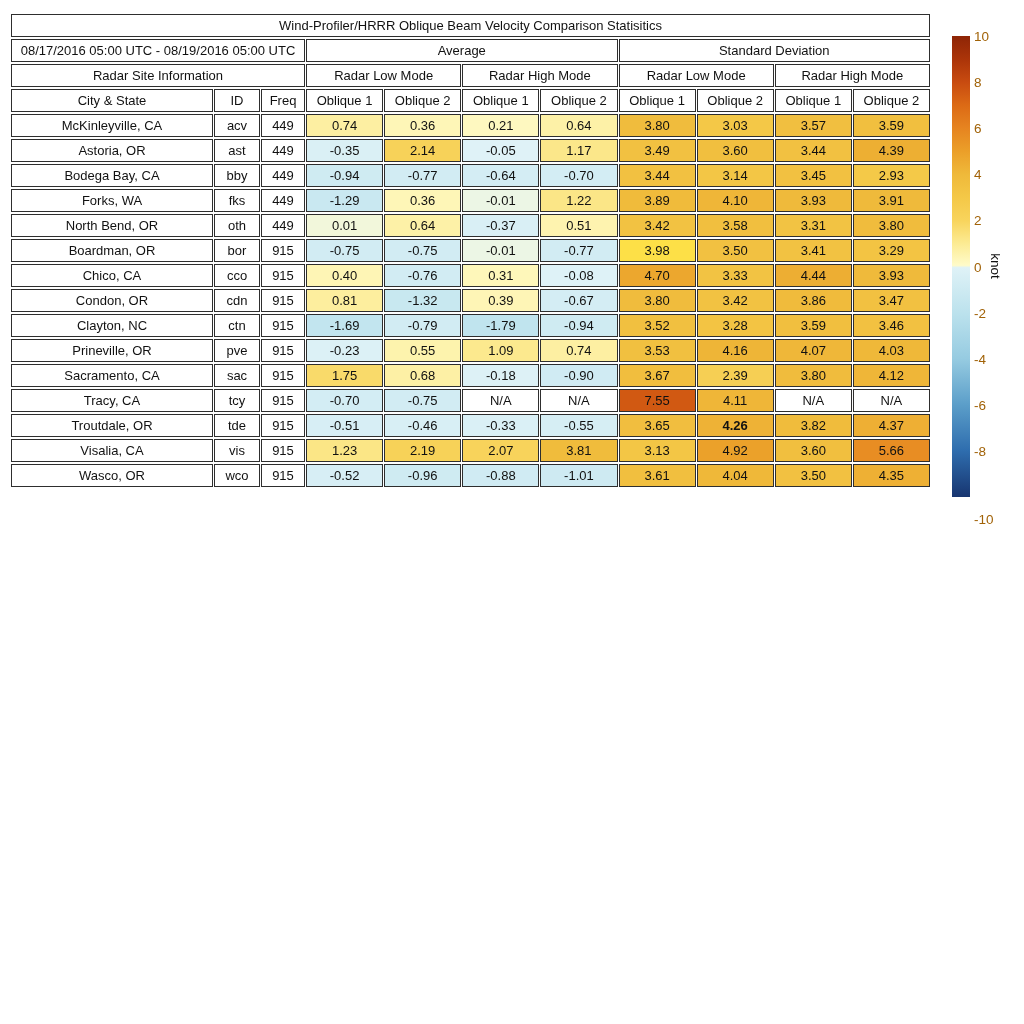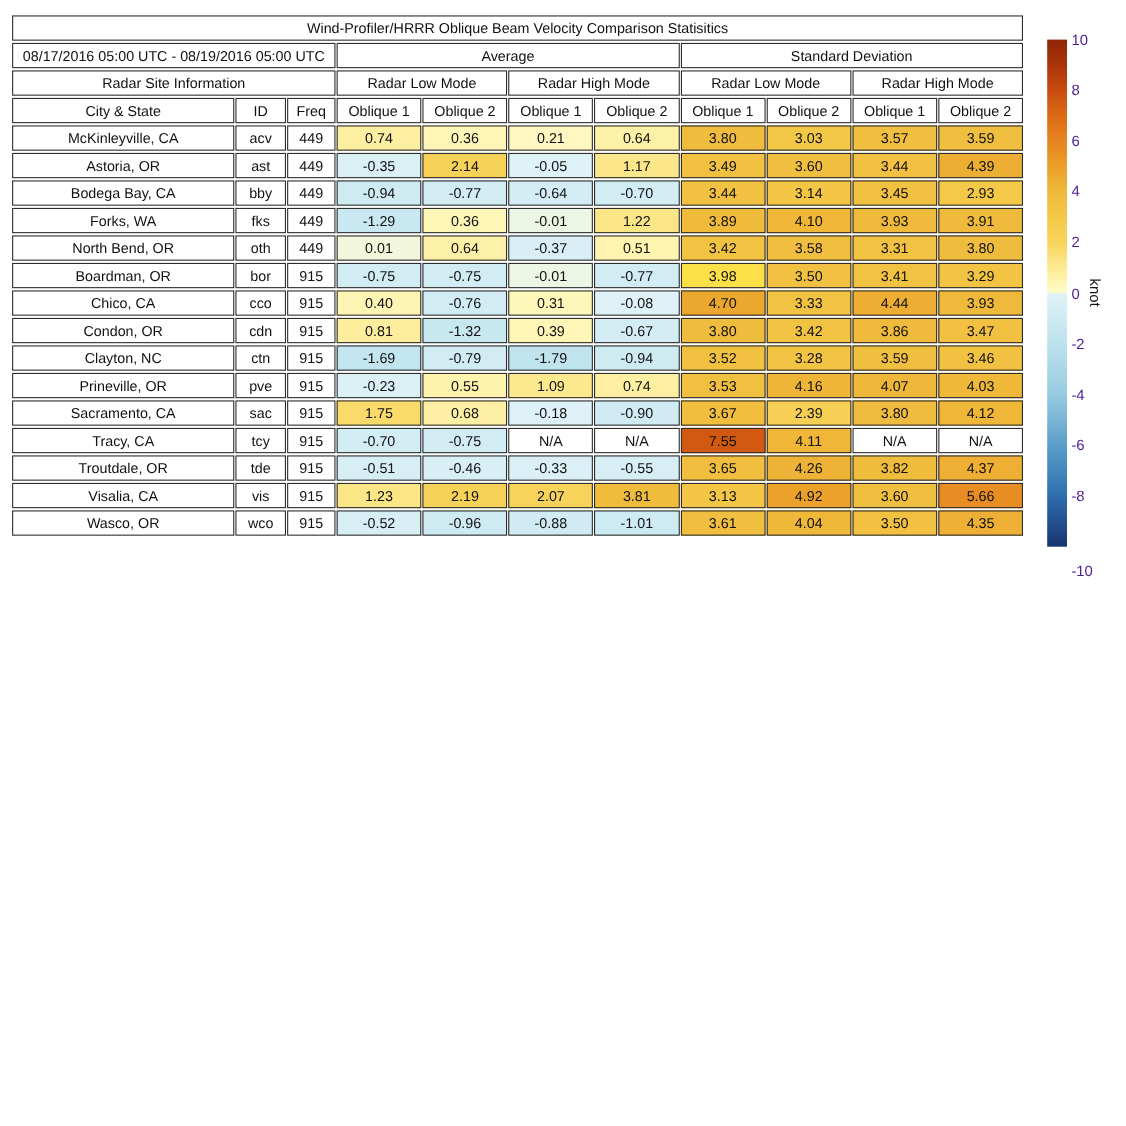--- a/index.html
+++ b/index.html
@@ -24,21 +24,21 @@
     overflow:hidden;
     white-space:nowrap;
     background:#ffffff;
   }
   td.hdr{background:#e9e9e9;font-size:13.5px;}
   td.rowhead{background:#f8f8f8;}
   td.na{background:#f8f8f8;}
 
   .colorbar-wrap{position:absolute;left:952px;top:36px;width:72px;height:461px;}
   .cbar-gradient{position:absolute;left:0;top:0;width:18px;height:461px;}
-  .cbar-tick{position:absolute;left:22px;transform:translateY(-50%);font-size:13.5px;color:#4c1d95;white-space:nowrap;}
+  .cbar-tick{position:absolute;left:22px;transform:translateY(-50%);font-size:13.5px;color:#a16207;white-space:nowrap;}
   .cbar-label{position:absolute;left:36px;top:230px;transform:translateY(-50%);writing-mode:vertical-rl;font-size:13.5px;color:#111;}
 </style>
 </head>
 <body>
 
 <div class="canvas">
 
   <table class="stats">
     <colgroup>
       <col style="width:202px">
@@ -242,21 +242,21 @@
         </tr>
         <tr>
           <td class="rowhead">Troutdale, OR</td>
           <td class="rowhead">tde</td>
           <td class="rowhead">915</td>
           <td style="background: rgb(215, 238, 245);">-0.51</td>
           <td style="background: rgb(216, 239, 245);">-0.46</td>
           <td style="background: rgb(218, 240, 246);">-0.33</td>
           <td style="background: rgb(214, 238, 244);">-0.55</td>
           <td style="background: rgb(241, 190, 63);">3.65</td>
-          <td style="background: rgb(238, 178, 54);">4.26</td>
+          <td style="background: rgb(238, 178, 54); font-weight: bold;">4.26</td>
           <td style="background: rgb(240, 188, 60);">3.82</td>
           <td style="background: rgb(238, 175, 52);">4.37</td>
         </tr>
         <tr>
           <td class="rowhead">Visalia, CA</td>
           <td class="rowhead">vis</td>
           <td class="rowhead">915</td>
           <td style="background: rgb(251, 230, 134);">1.23</td>
           <td style="background: rgb(247, 210, 88);">2.19</td>
           <td style="background: rgb(248, 211, 91);">2.07</td>

